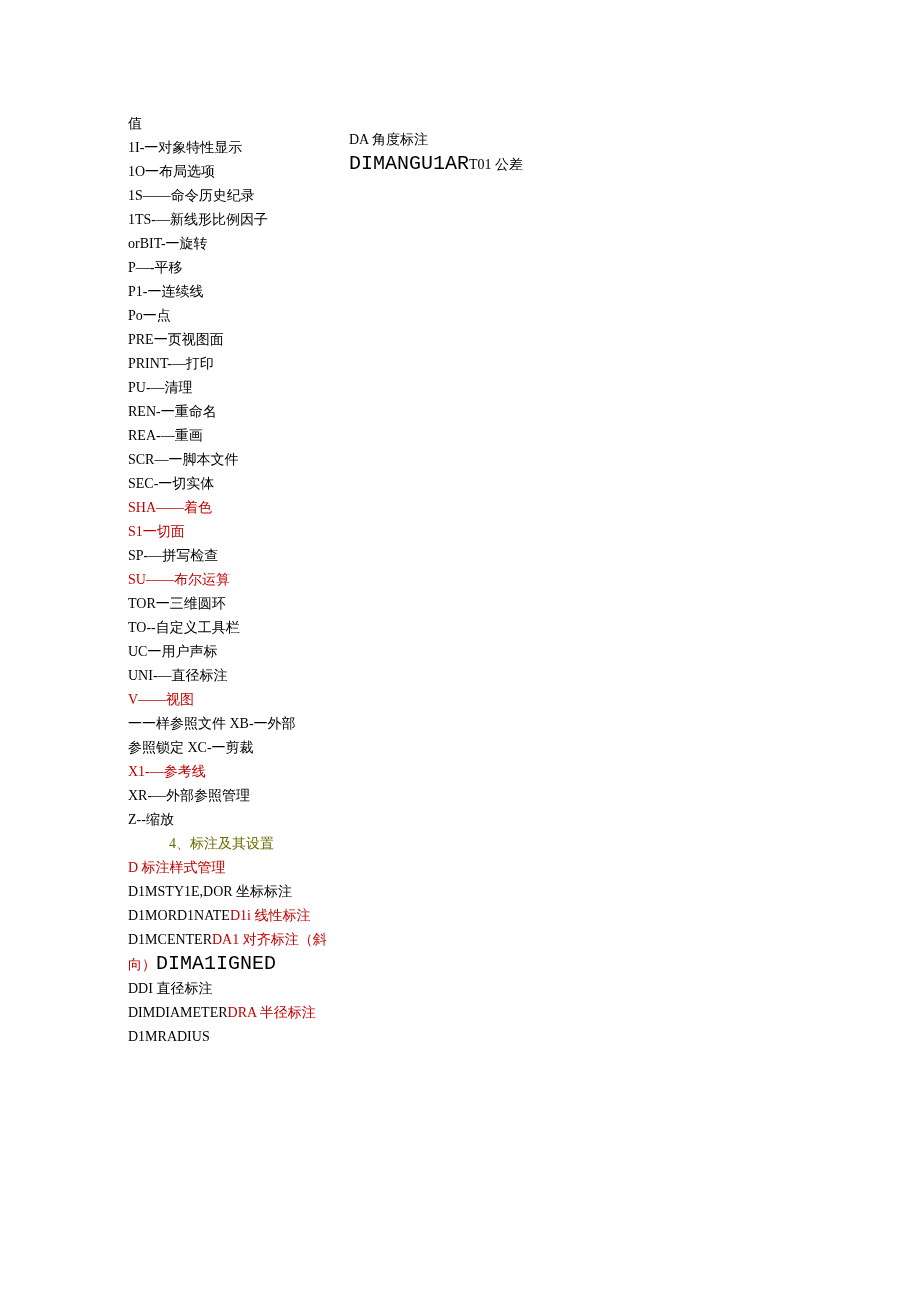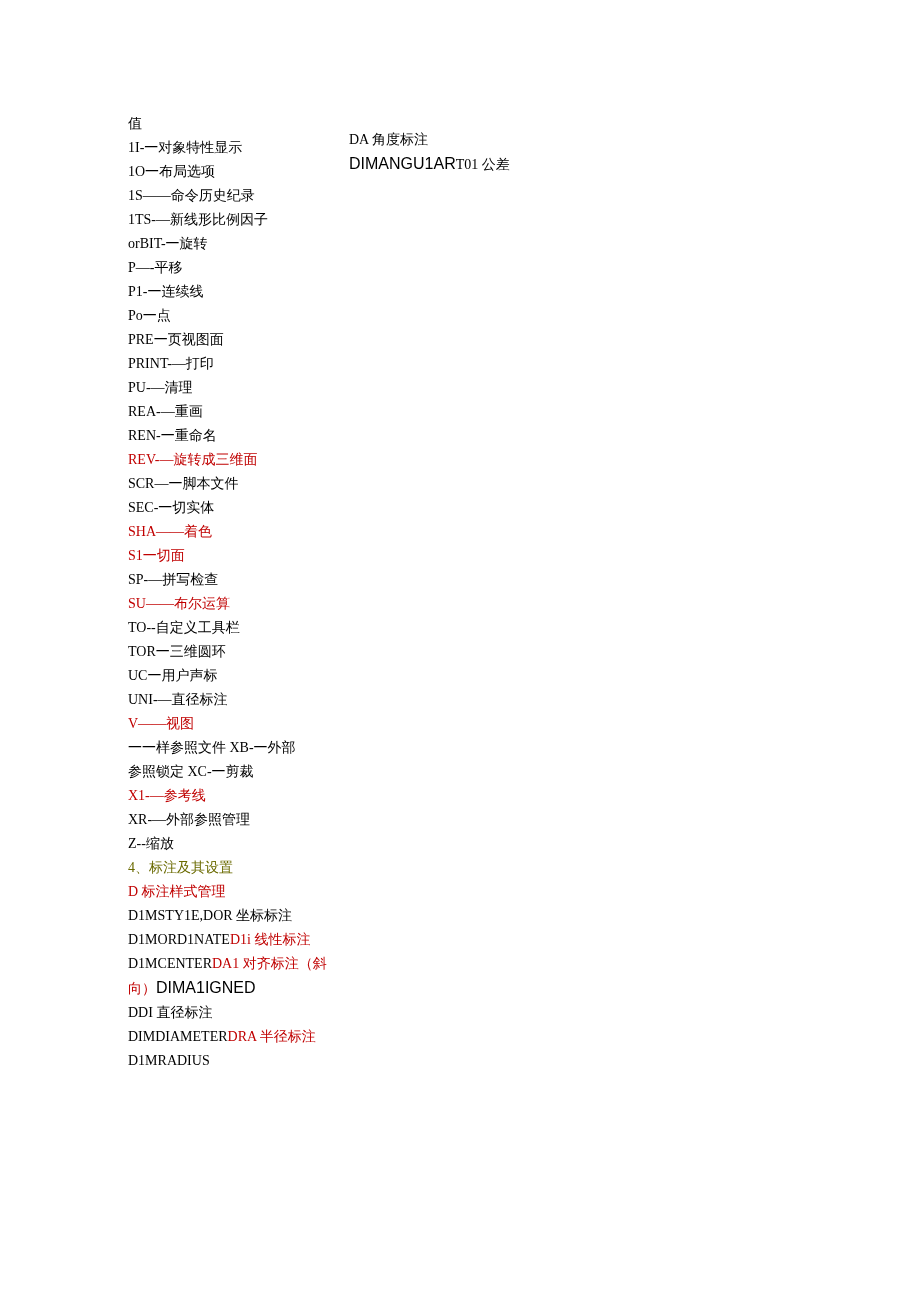--- a/index.html
+++ b/index.html
@@ -19,52 +19,51 @@
     position: relative;
   }
   .col {
     width: 210px;
     position: absolute;
   }
   .col1 { left: 128px; top: 112px; }
   .col2 { left: 349px; top: 128px; }
   .line { white-space: nowrap; }
   .red { color: #c00000; }
-  .olive { color: #6a6a00; }
+  .olive { color: #6a6a00; margin-left: 41px; }
   .black { color: #000; }
-  .times { font-family: Liberation Sans, sans-serif; font-size: 16px; }
+  .times { font-family: Liberation Mono, monospace; font-size: 20px; }
 </style>
 </head>
 <body>
 
 <div class="page">
   <div class="col col1" id="col1">
       <div class="line"><span class="black">值</span></div>
       <div class="line"><span class="black">1I-一对象特性显示</span></div>
       <div class="line"><span class="black">1O一布局选项</span></div>
       <div class="line"><span class="black">1S——命令历史纪录</span></div>
       <div class="line"><span class="black">1TS-—新线形比例因子</span></div>
       <div class="line"><span class="black">orBIT-一旋转</span></div>
       <div class="line"><span class="black">P—-平移</span></div>
       <div class="line"><span class="black">P1-一连续线</span></div>
       <div class="line"><span class="black">Po一点</span></div>
       <div class="line"><span class="black">PRE一页视图面</span></div>
       <div class="line"><span class="black">PRINT-—打印</span></div>
       <div class="line"><span class="black">PU-—清理</span></div>
+      <div class="line"><span class="black">REN-一重命名</span></div>
       <div class="line"><span class="black">REA-—重画</span></div>
-      <div class="line"><span class="black">REN-一重命名</span></div>
-      <div class="line"><span class="red">REV-—旋转成三维面</span></div>
       <div class="line"><span class="black">SCR—一脚本文件</span></div>
       <div class="line"><span class="black">SEC-一切实体</span></div>
       <div class="line"><span class="red">SHA——着色</span></div>
       <div class="line"><span class="red">S1一切面</span></div>
       <div class="line"><span class="black">SP-—拼写检查</span></div>
       <div class="line"><span class="red">SU——布尔运算</span></div>
+      <div class="line"><span class="black">TOR一三维圆环</span></div>
       <div class="line"><span class="black">TO--自定义工具栏</span></div>
-      <div class="line"><span class="black">TOR一三维圆环</span></div>
       <div class="line"><span class="black">UC一用户声标</span></div>
       <div class="line"><span class="black">UNI-—直径标注</span></div>
       <div class="line"><span class="red">V——视图</span></div>
       <div class="line"><span class="black">一一样参照文件 XB-一外部</span></div>
       <div class="line"><span class="black">参照锁定 XC-一剪裁</span></div>
       <div class="line"><span class="red">X1-—参考线</span></div>
       <div class="line"><span class="black">XR-—外部参照管理</span></div>
       <div class="line"><span class="black">Z--缩放</span></div>
       <div class="line"><span class="olive">4、标注及其设置</span></div>
       <div class="line"><span class="red">D 标注样式管理</span></div>

